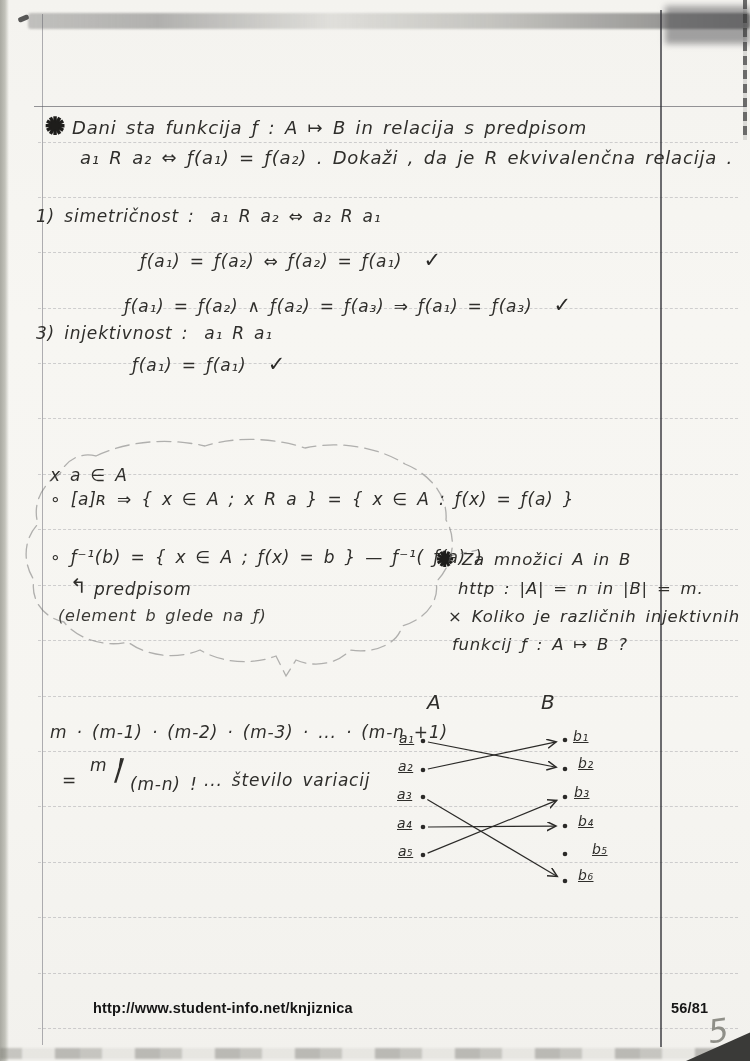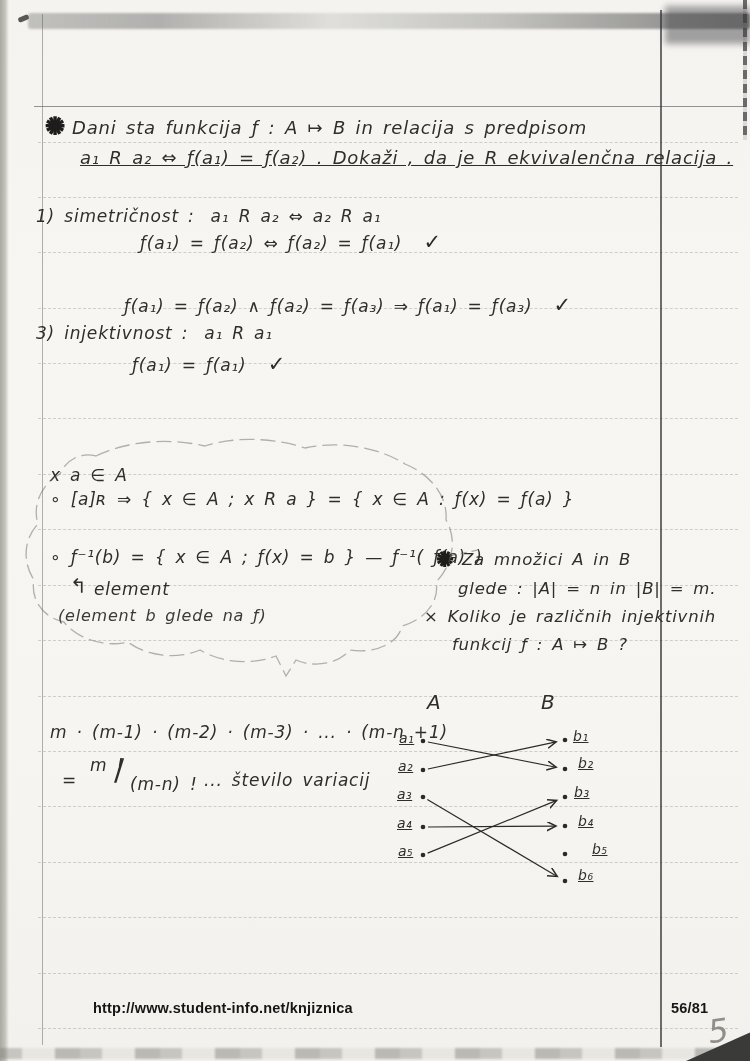--- a/index.html
+++ b/index.html
@@ -90,27 +90,27 @@
       <div class="rule" style="top: 1028px;"></div>
     </div>
   <div class="vline-left"></div>
   <div class="vline-right"></div>
 
   <div class="star" style="left:42px; top:113px;">
     <span>∗</span>
     <span class="r30">∗</span>
   </div>
   <div class="hw hw-title" style="left:72px; top:117px;">Dani sta funkcija ƒ : A ↦ B  in relacija s predpisom</div>
-  <div class="hw hw-title" style="left:80px; top:147px;text-decoration:underline;">a₁ R a₂  ⇔  ƒ(a₁) = ƒ(a₂) .   Dokaži , da je R ekvivalenčna relacija .</div>
+  <div class="hw hw-title" style="left:80px; top:147px;">a₁ R a₂  ⇔  ƒ(a₁) = ƒ(a₂) .   Dokaži , da je R ekvivalenčna relacija .</div>
 
   <div class="hw item-line" style="left:36px; top:206px;">
     <span>1) simetričnost :</span>
     <span>a₁ R a₂  ⇔  a₂ R a₁</span>
   </div>
-  <div class="hw" style="left:140px; top:230px;">
+  <div class="hw" style="left:140px; top:248px;">
     <span>ƒ(a₁) = ƒ(a₂)  ⇔  ƒ(a₂) = ƒ(a₁)</span>
     <span class="check">✓</span>
   </div>
 
   <div class="hw" style="left:124px; top:293px;">
     <span>ƒ(a₁) = ƒ(a₂)  ∧  ƒ(a₂) = ƒ(a₃)  ⇒  ƒ(a₁) = ƒ(a₃)</span>
     <span class="check">✓</span>
   </div>
 
   <div class="hw item-line" style="left:36px; top:323px;">
@@ -120,30 +120,30 @@
   <div class="hw" style="left:132px; top:352px;">
     <span>ƒ(a₁) = ƒ(a₁)</span>
     <span class="check">✓</span>
   </div>
 
 
   <div class="hw" style="left:50px; top:465px;">x a ∈ A</div>
   <div class="hw" style="left:50px; top:489px;">∘ [a]ʀ ⇒ { x ∈ A ;  x R a }  =  { x ∈ A : ƒ(x) = ƒ(a) }</div>
   <div class="hw" style="left:50px; top:547px;">∘ ƒ⁻¹(b) = { x ∈ A ;  ƒ(x) = b }  —  ƒ⁻¹( ƒ(a) )</div>
   <div class="hw" style="left:70px; top:574px; font-size:20px;">↰</div>
-  <div class="hw" style="left:94px; top:579px;">element</div>
+  <div class="hw" style="left:94px; top:579px;">predpisom</div>
   <div class="hw hw-note" style="left:58px; top:606px; font-size:16px;">(element b glede na ƒ)</div>
 
   <div class="star small" style="left:432px; top:546px;">
     <span>∗</span>
     <span class="r30">∗</span>
   </div>
   <div class="hw hw-q" style="left:462px; top:550px;text-align:right;">Za množici A in B</div>
-  <div class="hw hw-q" style="left:458px; top:579px;">glede :  |A| = n   in  |B| = m.</div>
-  <div class="hw hw-q" style="left:424px; top:607px;">× Koliko je različnih injektivnih</div>
+  <div class="hw hw-q" style="left:458px; top:579px;">http :  |A| = n   in  |B| = m.</div>
+  <div class="hw hw-q" style="left:448px; top:607px;">× Koliko je različnih injektivnih</div>
   <div class="hw hw-q" style="left:452px; top:635px;">funkcij  ƒ : A ↦ B ?</div>
 
   <div class="hw" style="left:50px; top:722px;">m · (m-1) · (m-2) · (m-3) ·  ...  · (m-n +1)</div>
   <div class="hw" style="left:62px; top:770px;">=</div>
   <div class="hw frac-num" style="left:90px; top:755px;">m !</div>
   <div class="hw frac-slash" style="left:114px; top:752px;">∕</div>
   <div class="hw" style="left:130px; top:774px;">(m-n) !</div>
   <div class="hw" style="left:204px; top:770px;">...  število variacij</div>
 
   <div class="hw dg-head" style="left:427px; top:690px;">A</div>

